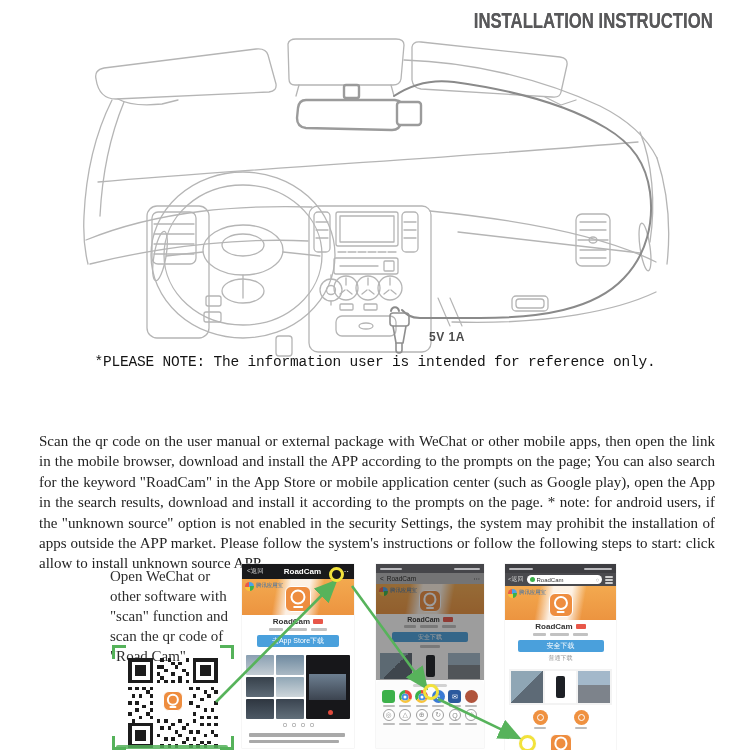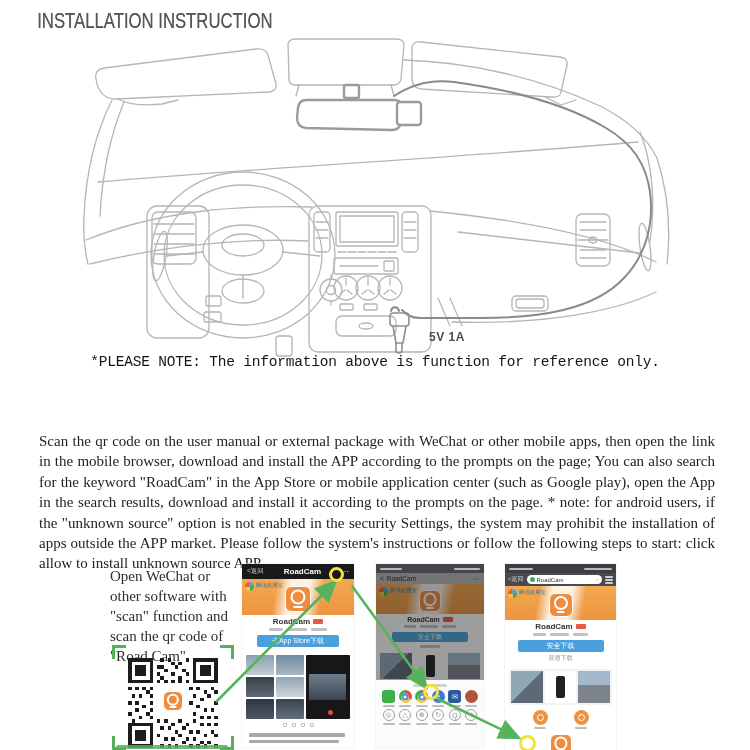--- a/index.html
+++ b/index.html
@@ -4,22 +4,22 @@
 <style>
   :root{
     --accent-green:#55b25a; --highlight-yellow:#f2e23b; --brand-orange:#ee8d3f;
     --banner-orange:#f2a44e; --button-blue:#4aa0dc; --ink:#1f1f1f;
     --heading-gray:#58585a; --line-gray:#b5b5b5; --cable-gray:#8a8a8a;
   }
   *{margin:0;padding:0;box-sizing:border-box}
   html,body{background:#fff}
   #page{position:relative;width:750px;height:750px;background:#fff;overflow:hidden;
         font-family:"Liberation Sans",sans-serif}
-  .headline{position:absolute;width:100%;text-align:left;color:var(--heading-gray);
-    font-weight:normal;font-family:"Liberation Sans",sans-serif;letter-spacing:0}
+  .headline{position:absolute;width:100%;text-align:right;color:var(--heading-gray);
+    font-weight:bold;font-family:"Liberation Sans",sans-serif;letter-spacing:0}
   .headline>span{display:inline-block;transform:scaleX(.76);transform-origin:center;
     text-shadow:0 0 .5px #777}
   #title{top:8px;font-size:22px}
   #h2{top:393px;font-size:21px}
   #note{position:absolute;top:354px;width:100%;text-align:center;color:#141414;
     font-family:"Liberation Mono","DejaVu Sans Mono",monospace;font-size:14.5px;letter-spacing:-.2px}
   #para{position:absolute;left:39px;top:431px;width:676px;color:#232323;
     font-family:"Liberation Serif",serif;font-size:15px;line-height:1.36;text-align:justify}
   #pwr{position:absolute;left:429px;top:330px;font-size:12px;font-weight:bold;color:#4c4c4c;
     letter-spacing:.5px}
@@ -235,21 +235,21 @@
     </g>
 
     <g fill="#fff" stroke="#9b9b9b" stroke-width="2.4" stroke-linejoin="round">
       <rect x="344" y="85" width="15" height="13" rx="2"></rect>
       <path d="M306,100 Q299,100 298,108 L297,118 Q297,127 306,128 L392,130 Q400,130 401,122 L403,108 Q403,101 395,100 Z"></path>
       <rect x="397" y="102" width="24" height="23" rx="3"></rect>
     </g>
   </svg>
   <span id="pwr">5V 1A</span>
 
-  <div id="note">*PLEASE NOTE: The information above is function for reference only.</div>
+  <div id="note">*PLEASE NOTE: The information user is intended for reference only.</div>
 
 
   <div id="para">Scan the qr code on the user manual or external package with WeChat or other mobile apps, then open the link in the mobile browser, download and install the APP according to the prompts on the page; You can also search for the keyword "RoadCam" in the App Store or mobile application center (such as Google play), open the App in the search results, download and install it according to the prompts on the page. * note: for android users, if the "unknown source" option is not enabled in the security Settings, the system may prohibit the installation of apps outside the APP market. Please follow the system's instructions or follow the following steps to start: click allow to install unknown source APP</div>
 
   <div id="sidenote">Open WeChat or other software with "scan" function and scan the qr code of "Road Cam"</div>
 
   <div id="qrblock">
     <i class="corner c-tl"></i>
     <i class="corner c-tr"></i>
     <i class="corner c-bl"></i>

